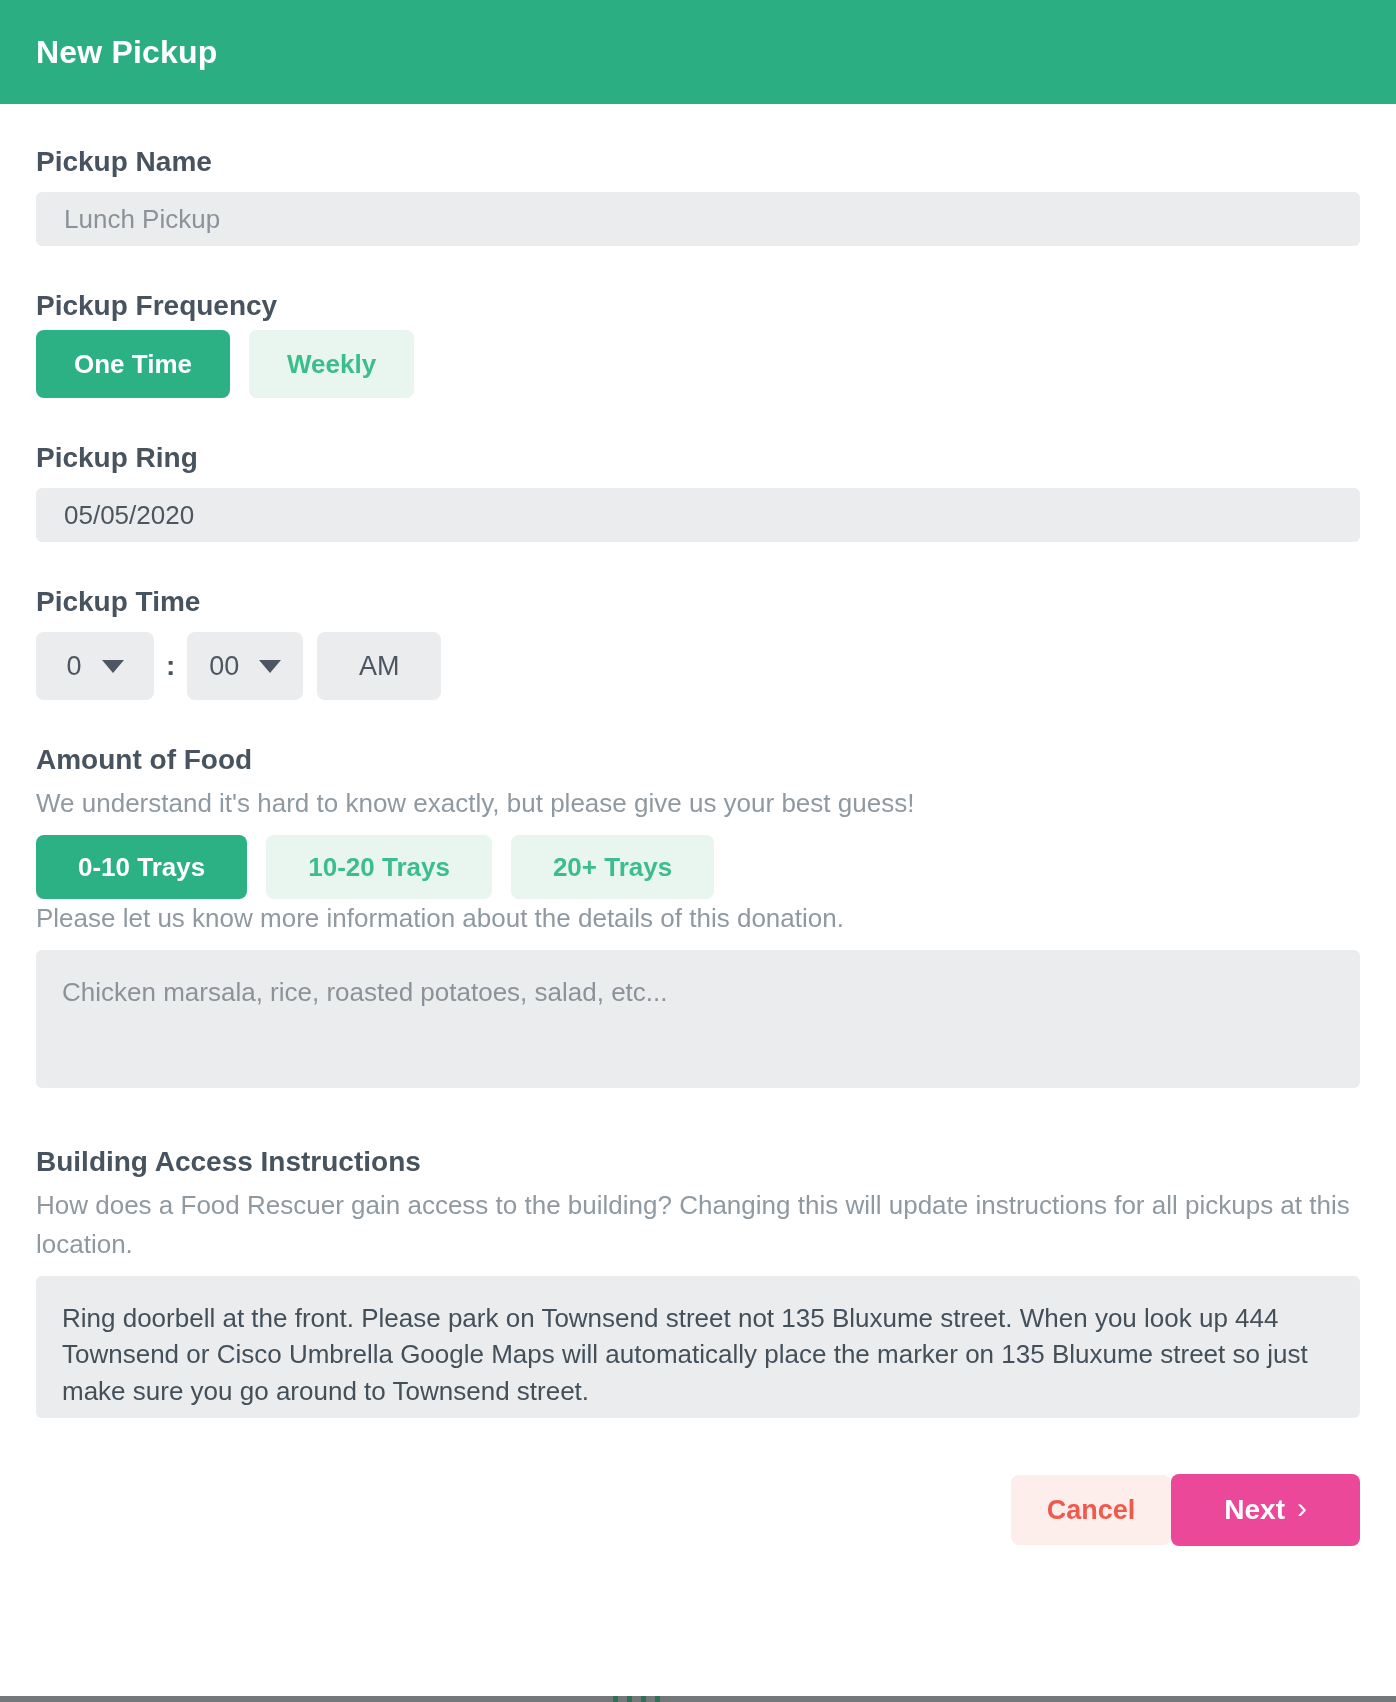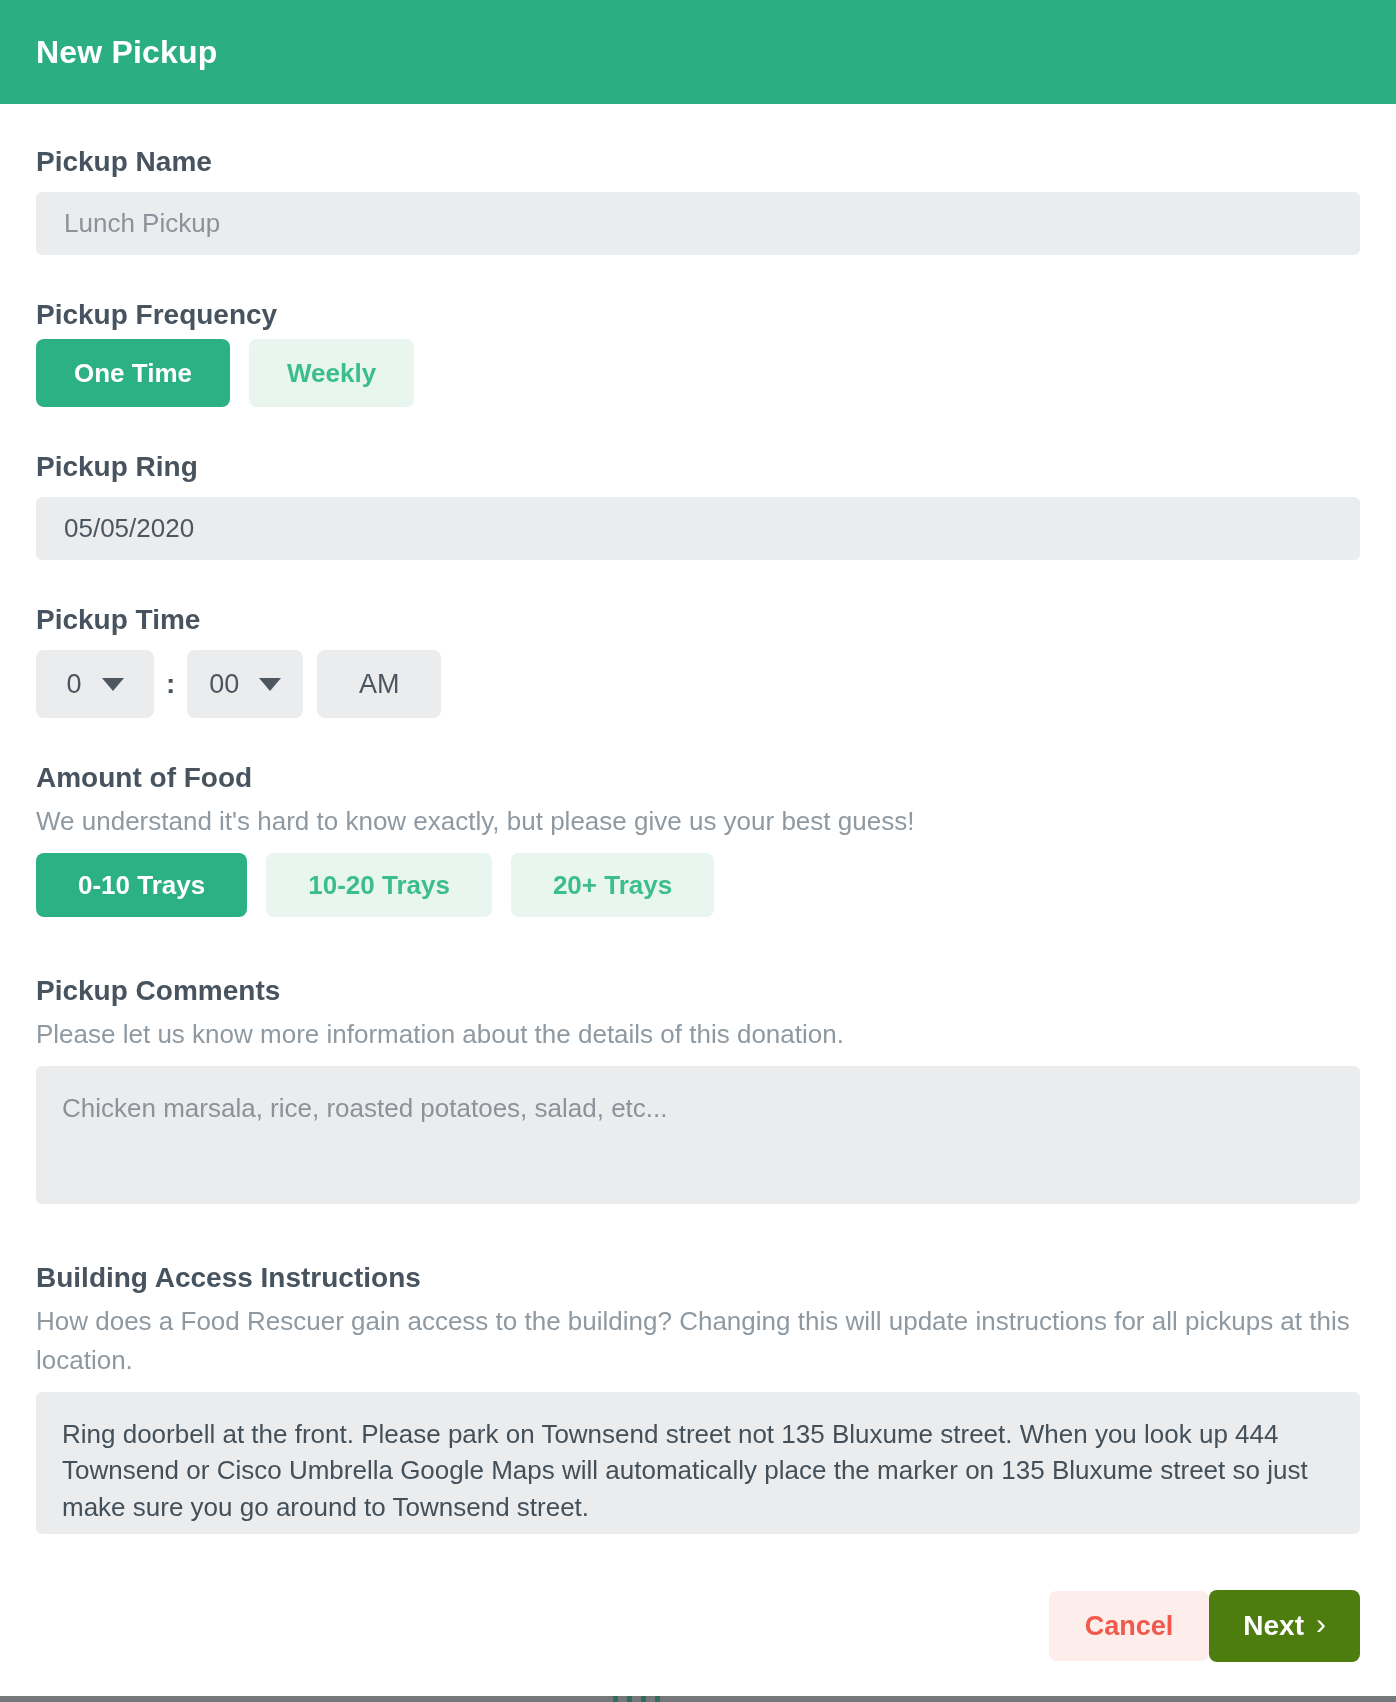--- a/index.html
+++ b/index.html
@@ -34,21 +34,21 @@
   .field-label.first { margin-top:42px; }
   .field-label.tight { margin-bottom:8px; }
   .hint {
     font-size:26px;
     color:#8f99a1;
     line-height:1.5;
     margin-bottom:12px;
   }
   .text-input {
     width:100%;
-    height:63px;
+    height:54px;
     background:#ebecee;
     border:none;
     outline:none;
     border-radius:6px;
     padding:0 28px;
     font-size:26px;
     color:#4c5660;
     font-family:inherit;
   }
   .text-input::placeholder { color:#8b9299; opacity:1; }
@@ -123,22 +123,22 @@
     color:#f0594b;
     font-size:27px;
     font-weight:700;
     font-family:inherit;
     border:none;
     border-radius:8px;
     cursor:pointer;
   }
   .next-btn {
     height:72px;
-    padding:0 34px;
-    background:#4d7c0f;
+    padding:0 53px;
+    background:#ec4899;
     color:#ffffff;
     font-size:28px;
     font-weight:700;
     font-family:inherit;
     border:none;
     border-radius:8px;
     cursor:pointer;
     display:flex;
     align-items:center;
     gap:12px;
@@ -195,21 +195,20 @@
   </div>
 
   <div class="field-label tight">Amount of Food</div>
   <div class="hint">We understand it's hard to know exactly, but please give us your best guess!</div>
   <div class="toggle-row tray-row">
     <button class="toggle-btn selected">0-10 Trays</button>
     <button class="toggle-btn">10-20 Trays</button>
     <button class="toggle-btn">20+ Trays</button>
   </div>
 
-  <div class="field-label tight" style="margin-top:58px;">Pickup Comments</div>
   <div class="hint">Please let us know more information about the details of this donation.</div>
   <textarea class="textarea comments" placeholder="Chicken marsala, rice, roasted potatoes, salad, etc..." style=""></textarea>
 
   <div class="field-label tight" style="margin-top:58px;">Building Access Instructions</div>
   <div class="hint">How does a Food Rescuer gain access to the building? Changing this will update instructions for all pickups at this location.</div>
   <textarea class="textarea access" style="">Ring doorbell at the front. Please park on Townsend street not 135 Bluxume street. When you look up 444 Townsend or Cisco Umbrella Google Maps will automatically place the marker on 135 Bluxume street so just make sure you go around to Townsend street.</textarea>
 
 </main>
 
 <footer class="footer">

